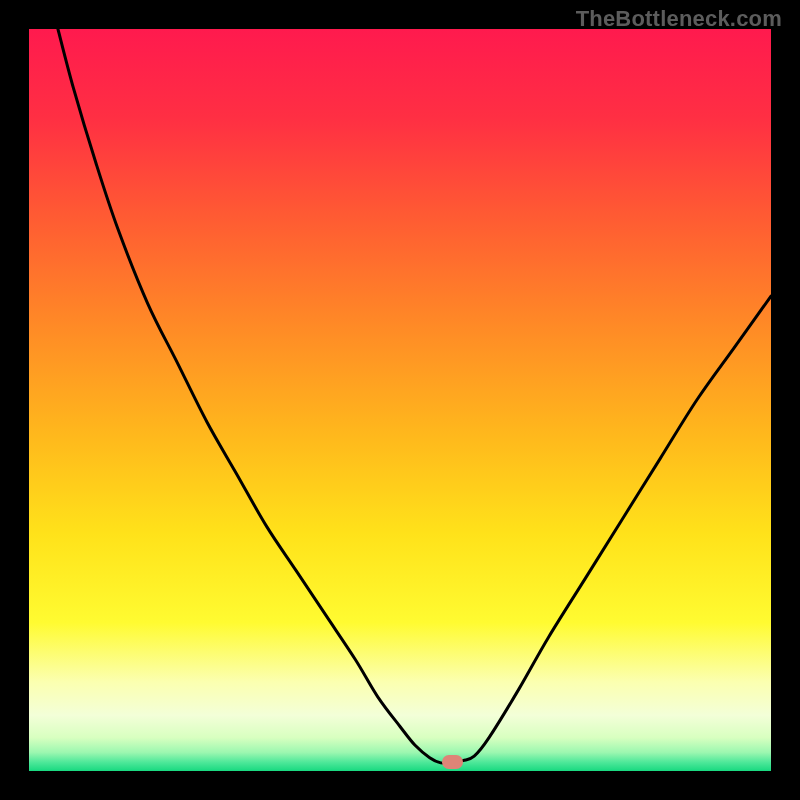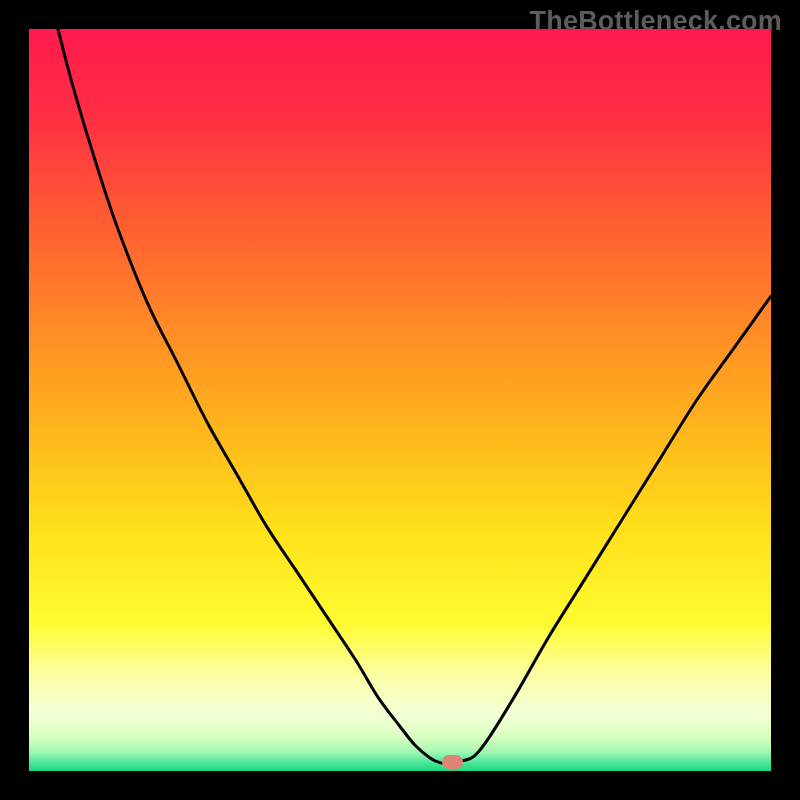--- a/index.html
+++ b/index.html
@@ -16,21 +16,21 @@
     left: 0;
     top: 0;
     width: 800px;
     height: 800px;
     background: #000;
   }
   .watermark {
     position: absolute;
     top: 6px;
     right: 18px;
-    font-size: 27px;
+    font-size: 22px;
     font-weight: 600;
     color: #5c5c5c;
     letter-spacing: 0.2px;
     z-index: 10;
   }
   .plot-wrap {
     position: absolute;
     left: 29px;
     top: 29px;
     width: 742px;

